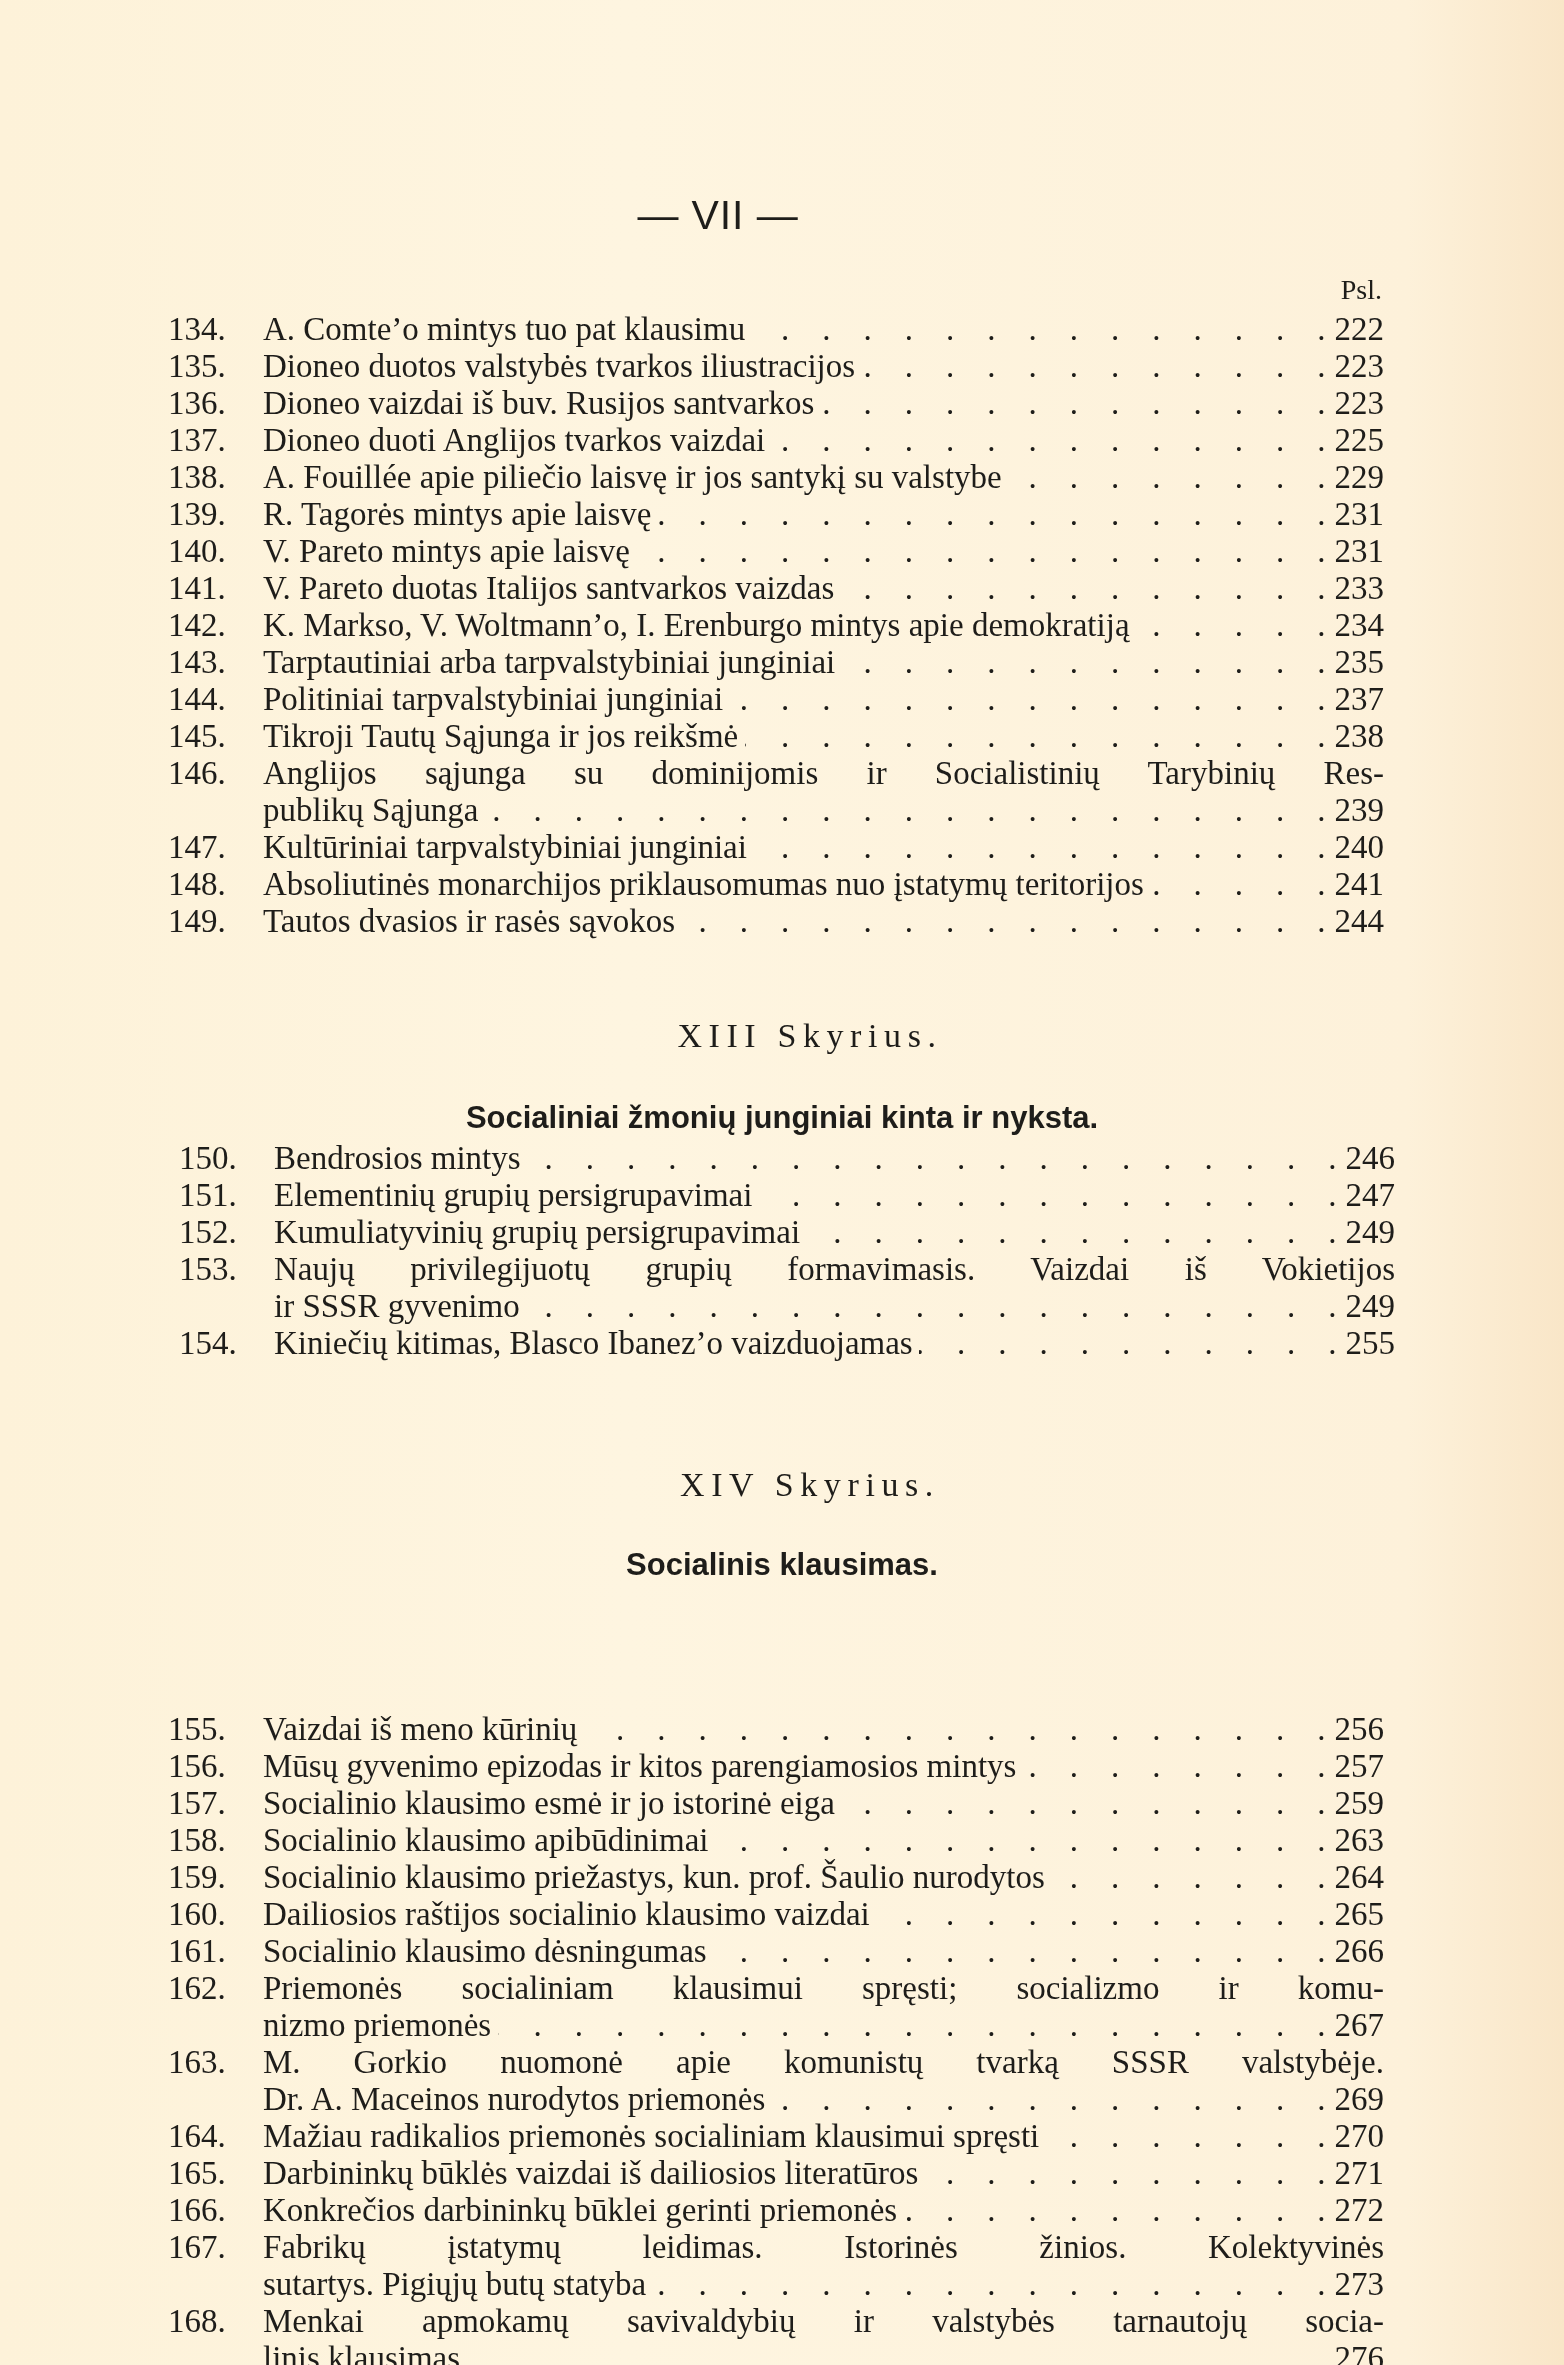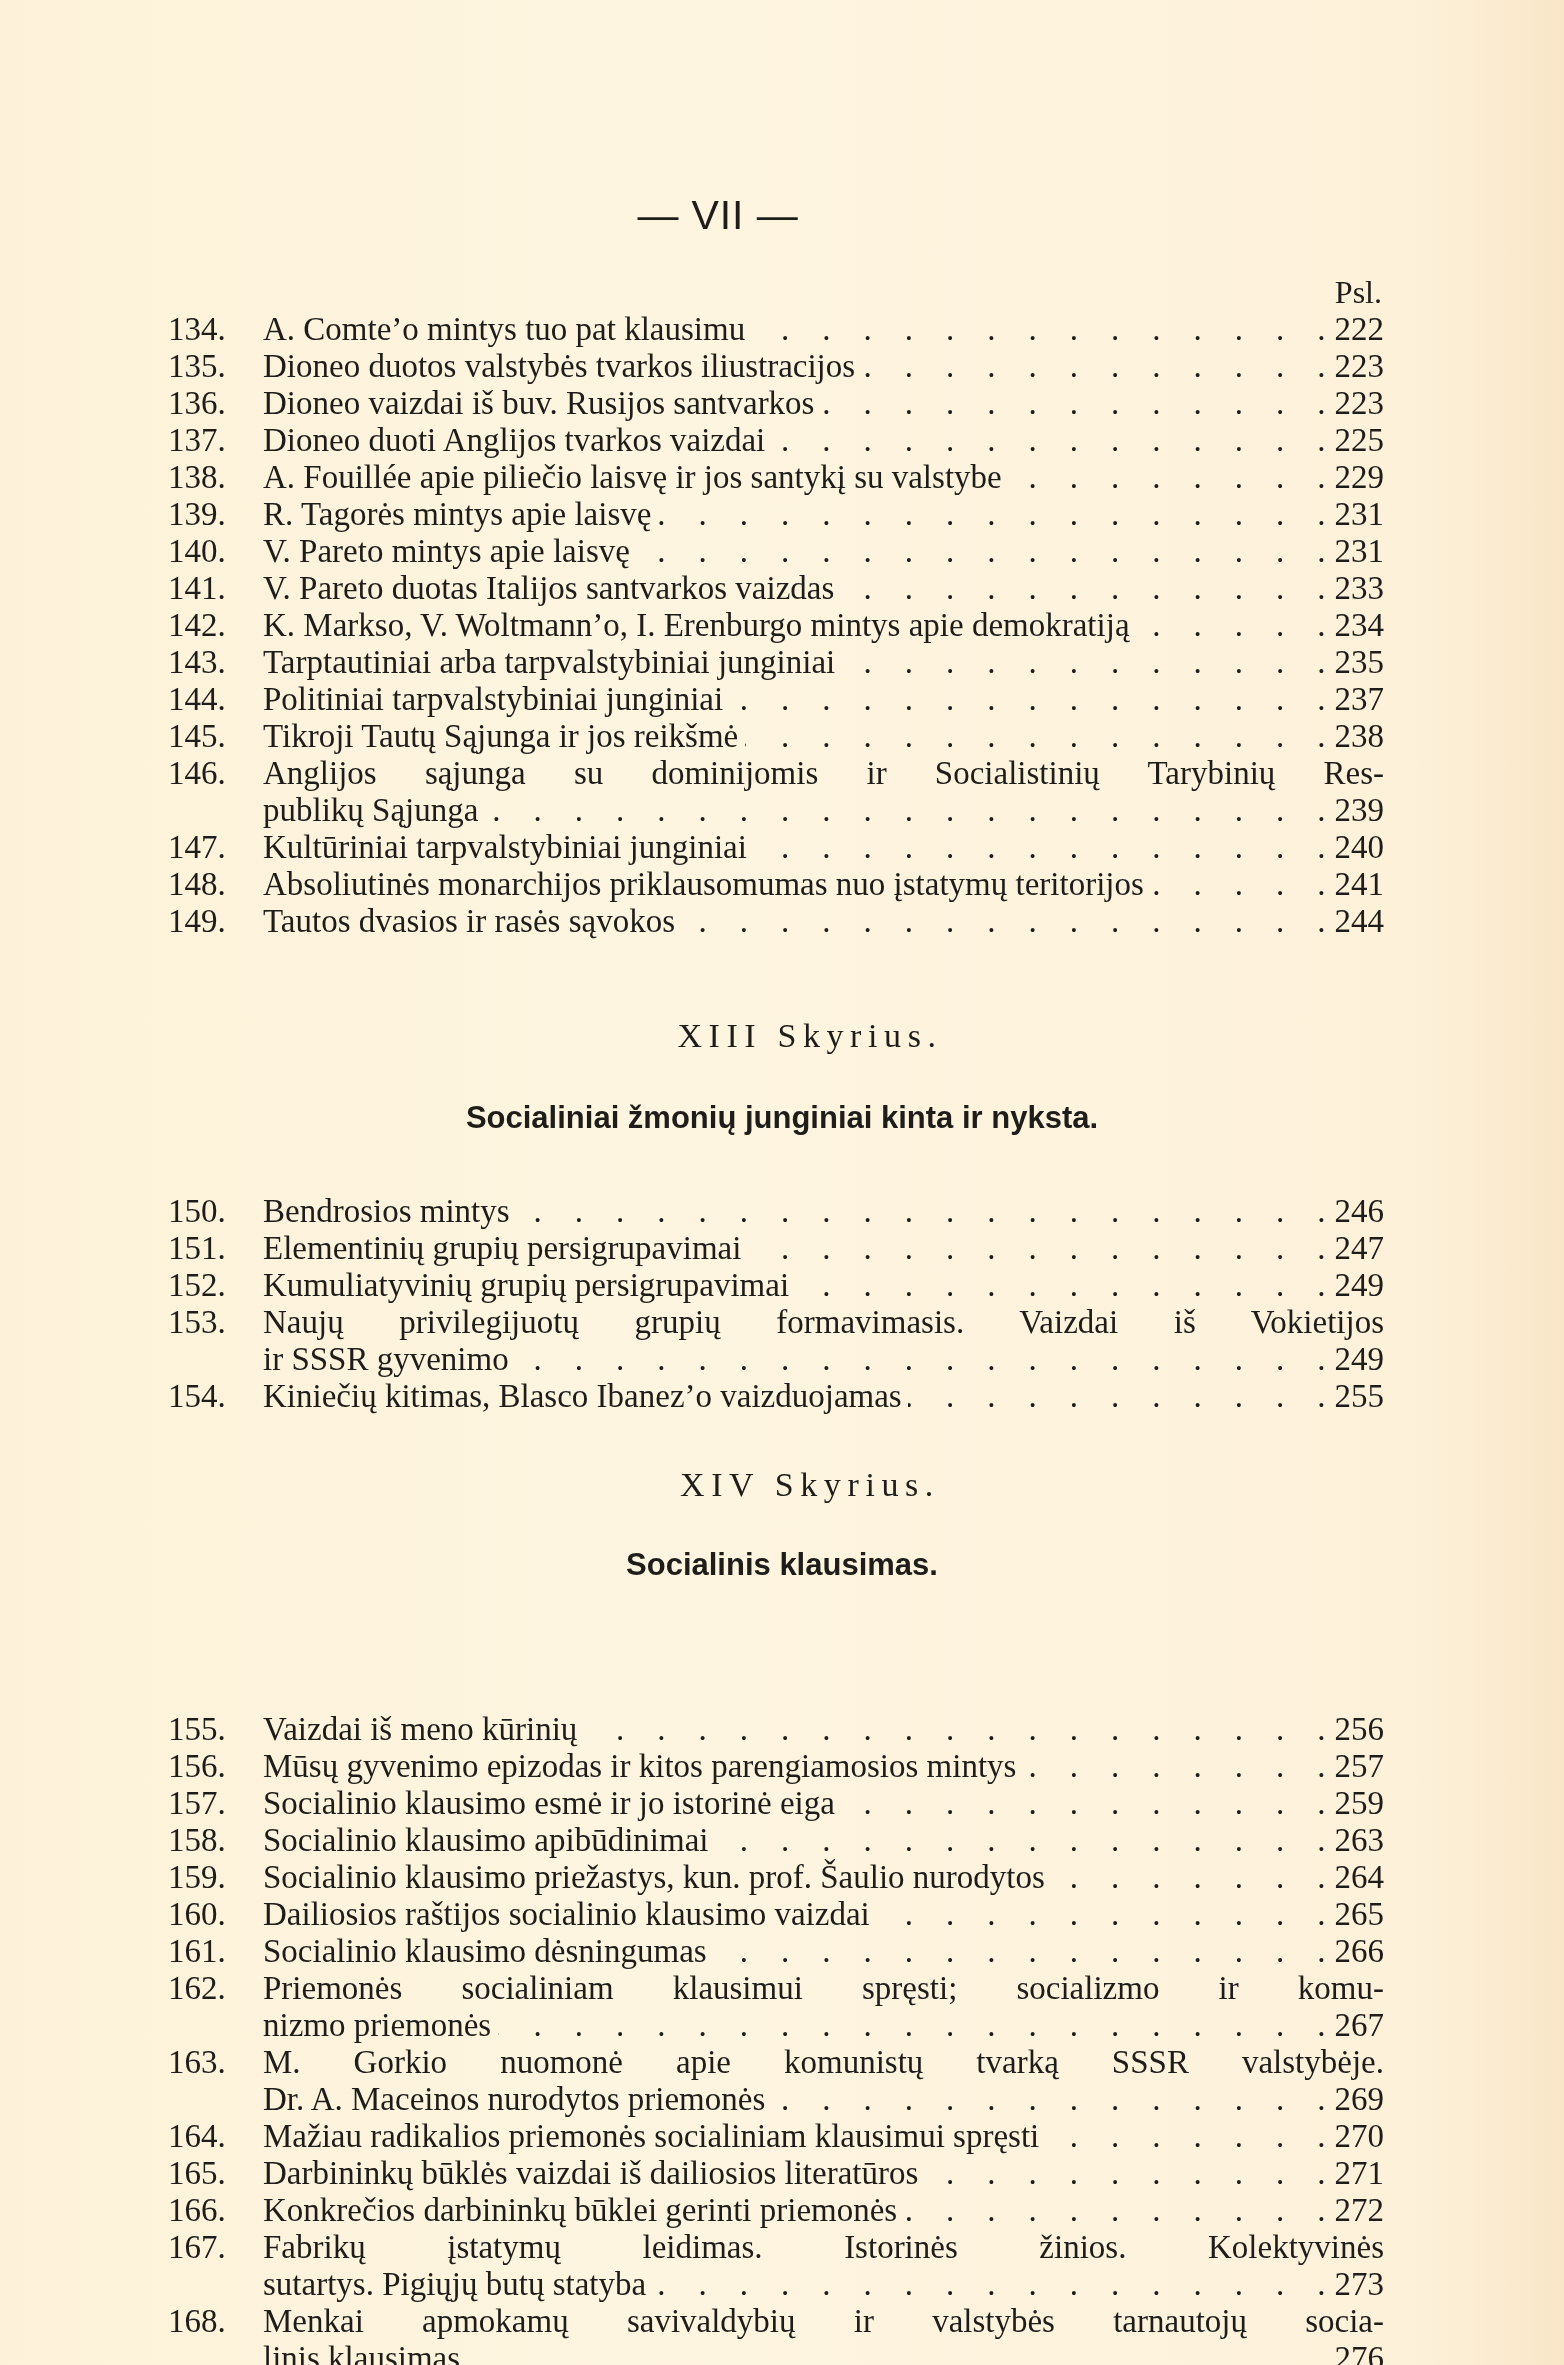--- a/index.html
+++ b/index.html
@@ -10,21 +10,21 @@
     color: #1e1d1a;
     position: relative;
   }
   .page-number {
     position: absolute; top: 192px; left: 0; width: 1436px;
     text-align: center; font-family: "Liberation Sans", sans-serif;
     font-size: 41px; letter-spacing: 0.9px;
   }
   .psl {
     position: absolute; top: 274px; right: 182px;
-    font-size: 32px;
+    font-size: 28px;
   }
   .toc {
     position: absolute; left: 168px; width: 1216px;
   }
   .entry { position: relative; font-size: 33px; line-height: 37px; }
   .entry .num {
     position: absolute; left: 0; top: 0; width: 90px;
   }
   .entry .body { margin-left: 95px; display: block; }
   .entry .line { display: flex; align-items: baseline; white-space: nowrap; }
@@ -39,21 +39,21 @@
     position: absolute; left: 0; width: 1564px; text-align: center;
     font-size: 34px; letter-spacing: 6.6px; padding-left: 28px;
   }
   .chapter-subtitle {
     position: absolute; left: 0; width: 1564px; text-align: center;
     font-size: 31px; font-weight: bold; font-family: "Liberation Sans Narrow", "Liberation Sans", sans-serif;
   }
   #toc-1 { top: 311px; }
   #ch13-title { top: 1017px; }
   #ch13-sub { top: 1100px; }
-  #toc-2 { top: 1193px; }
+  #toc-2 { top: 1140px; margin-left: 11px; }
   #ch14-title { top: 1466px; }
   #ch14-sub { top: 1547px; }
   #toc-3 { top: 1687px; margin-top: 24px; }
 </style>
 </head>
 <body>
 
 <div class="page-number">— VII —</div>
 <div class="psl">Psl.</div>
 

